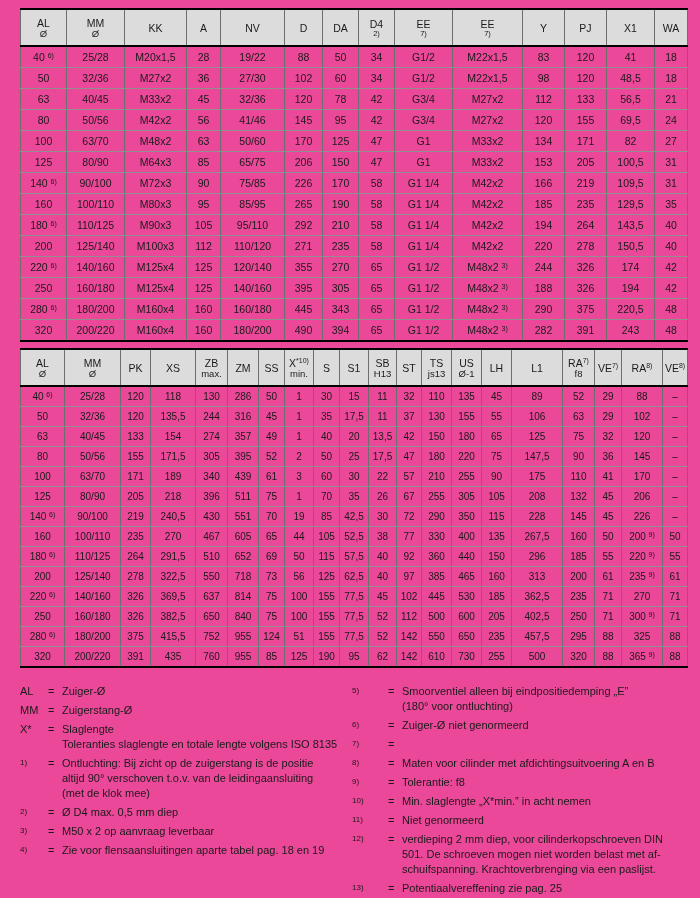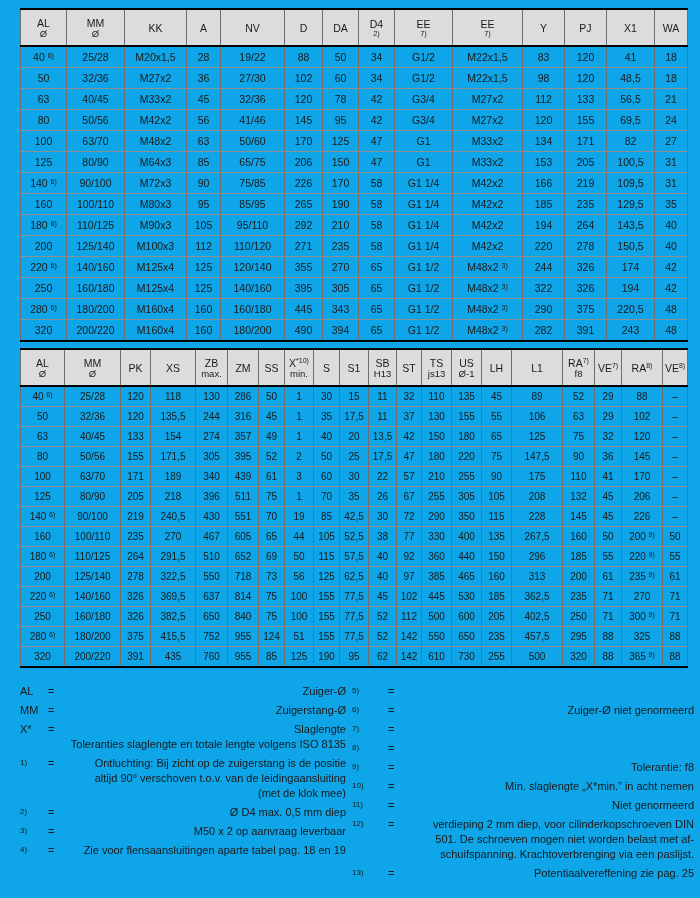--- a/index.html
+++ b/index.html
@@ -1,18 +1,18 @@
 <!DOCTYPE html>
 <html><head>
 <meta charset="utf-8">
 <style>
   html,body { margin:0; padding:0; background:#ffffff; }
   .page {
     position:relative; width:700px; height:898px; overflow:hidden;
-    background:#0ea5e9; color:#1a1a1a;
+    background:#ec4899; color:#1a1a1a;
     font-family:"Liberation Sans","DejaVu Sans",sans-serif;
   }
   table.dim {
     position:absolute; left:20px;
     border-collapse:collapse; table-layout:fixed;
     border-top:2px solid #000; border-bottom:2px solid #000;
     border-left:1px solid #6e6e6e; border-right:1px solid #6e6e6e;
   }
   #t1 { top:8px; }
   #t2 { top:348px; }
@@ -35,21 +35,21 @@
   .th-sub-note { font-size:7.5px; line-height:8px; }
   sup { font-size:7px; line-height:0; position:relative; top:-0.45em; vertical-align:baseline; }
   .legend-col { position:absolute; font-size:11px; line-height:15px; }
   #legend-left  { top:684px; left:20px;  width:326px; }
   #legend-right { top:684px; left:352px; width:342px; }
   .legend-item { display:flex; align-items:flex-start; margin-bottom:4px; }
   .legend-term { flex:0 0 28px; }
   #legend-right .legend-term { flex:0 0 36px; }
   .legend-term sup { font-size:8px; top:-0.3em; }
   .legend-eq { flex:0 0 14px; }
-  .legend-text { flex:1 1 auto; white-space:pre-line;text-align:right; }
+  .legend-text { flex:1 1 auto; white-space:pre-line; }
 </style>
 </head>
 <body>
 
 <div class="page">
   <table class="dim" id="t1">
       <colgroup>
         <col style="width:46px">
         <col style="width:58px">
         <col style="width:62px">
@@ -297,21 +297,21 @@
           <td>250</td>
           <td>160/180</td>
           <td>M125x4</td>
           <td>125</td>
           <td>140/160</td>
           <td>395</td>
           <td>305</td>
           <td>65</td>
           <td>G1 1/2</td>
           <td>M48x2 <sup>3)</sup></td>
-          <td>322</td>
+          <td>188</td>
           <td>326</td>
           <td>194</td>
           <td>42</td>
         </tr>
         <tr>
           <td>280 <sup>6)</sup></td>
           <td>180/200</td>
           <td>M160x4</td>
           <td>160</td>
           <td>160/180</td>
@@ -786,33 +786,36 @@
       <div class="legend-item">
         <span class="legend-term"><sup>4)</sup></span>
         <span class="legend-eq">=</span>
         <div class="legend-text">Zie voor flensaansluitingen aparte tabel pag. 18 en 19</div>
       </div>
     </div>
   <div class="legend-col" id="legend-right">
       <div class="legend-item">
         <span class="legend-term"><sup>5)</sup></span>
         <span class="legend-eq">=</span>
+        <div class="legend-text">Smoorventiel alleen bij eindpositiedemping „E”
+(180° voor ontluchting)</div>
       </div>
       <div class="legend-item">
         <span class="legend-term"><sup>6)</sup></span>
         <span class="legend-eq">=</span>
         <div class="legend-text">Zuiger-Ø niet genormeerd</div>
       </div>
       <div class="legend-item">
         <span class="legend-term"><sup>7)</sup></span>
         <span class="legend-eq">=</span>
       </div>
       <div class="legend-item">
         <span class="legend-term"><sup>8)</sup></span>
         <span class="legend-eq">=</span>
+        <div class="legend-text">Maten voor cilinder met afdichtingsuitvoering A en B</div>
       </div>
       <div class="legend-item">
         <span class="legend-term"><sup>9)</sup></span>
         <span class="legend-eq">=</span>
         <div class="legend-text">Tolerantie: f8</div>
       </div>
       <div class="legend-item">
         <span class="legend-term"><sup>10)</sup></span>
         <span class="legend-eq">=</span>
         <div class="legend-text">Min. slaglengte „X*min.” in acht nemen</div>

